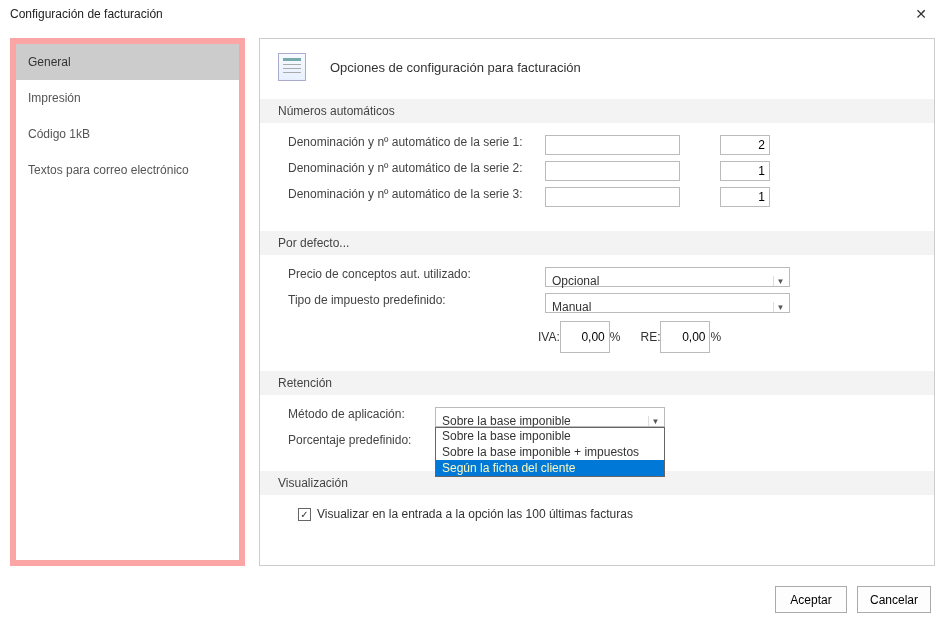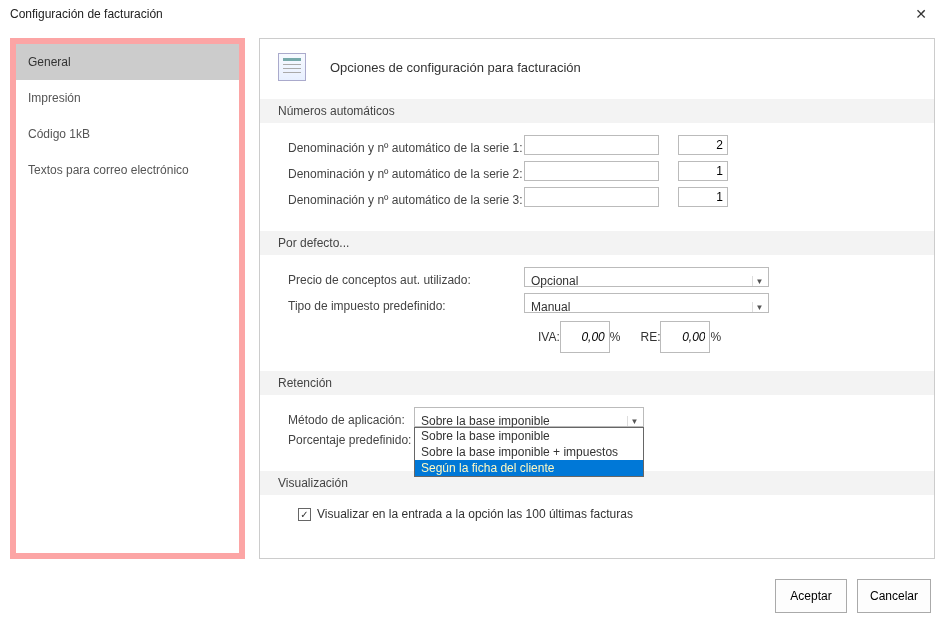--- a/index.html
+++ b/index.html
@@ -100,23 +100,23 @@
       font-size: 12px;
       color: #444;
       margin: 0 -18px 12px -18px;
       padding-left: 18px;
     }
     .section-body {
       padding: 0 10px 18px 10px;
     }
     .form-row {
       display: flex;
-      align-items: flex-end;
+      align-items: flex-start;
       margin-bottom: 6px;
-      gap: 1px;
+      gap: 22px;
     }
     .form-label {
       width: 235px;
       text-align: left;
       color: #444;
     }
     .form-label-narrow {
       width: 125px;
       color: #444;
     }
@@ -145,21 +145,21 @@
       width: 14px;
       display: flex;
       align-items: center;
       justify-content: center;
       font-size: 8px;
       color: #555;
       border-left: 1px solid #ddd;
       height: 100%;
     }
     .tax-row { display: flex; align-items: center; gap: 0; margin-top: 8px; margin-left: 250px; }
-    .tax-input { width: 50px; text-align: right; border: 1px solid #bbb; height: 20px; padding: 15px 4px; font-size: 12px; font-style: italic; }
+    .tax-input { width: 50px; text-align: right; border: 1px solid #bbb; height: 20px; padding: 15px 4px; font-size: 12px; }
     .dropdown-open {
       position: relative;
       width: 230px;
     }
     .dropdown-list {
       position: absolute;
       top: 20px;
       left: 0;
       right: 0;
       border: 1px solid #666;
@@ -193,21 +193,21 @@
       color: #333;
     }
     .footer {
       display: flex;
       justify-content: flex-end;
       gap: 10px;
       padding: 10px 14px 12px 14px;
     }
     .btn {
       min-width: 72px;
-      height: 34px;
+      height: 27px;
       border: 1px solid #aaa;
       background: #fdfdfd;
       font-size: 12px;
       cursor: pointer;
       padding: 0 12px;
     }
   </style>
 </head>
 <body>
 

